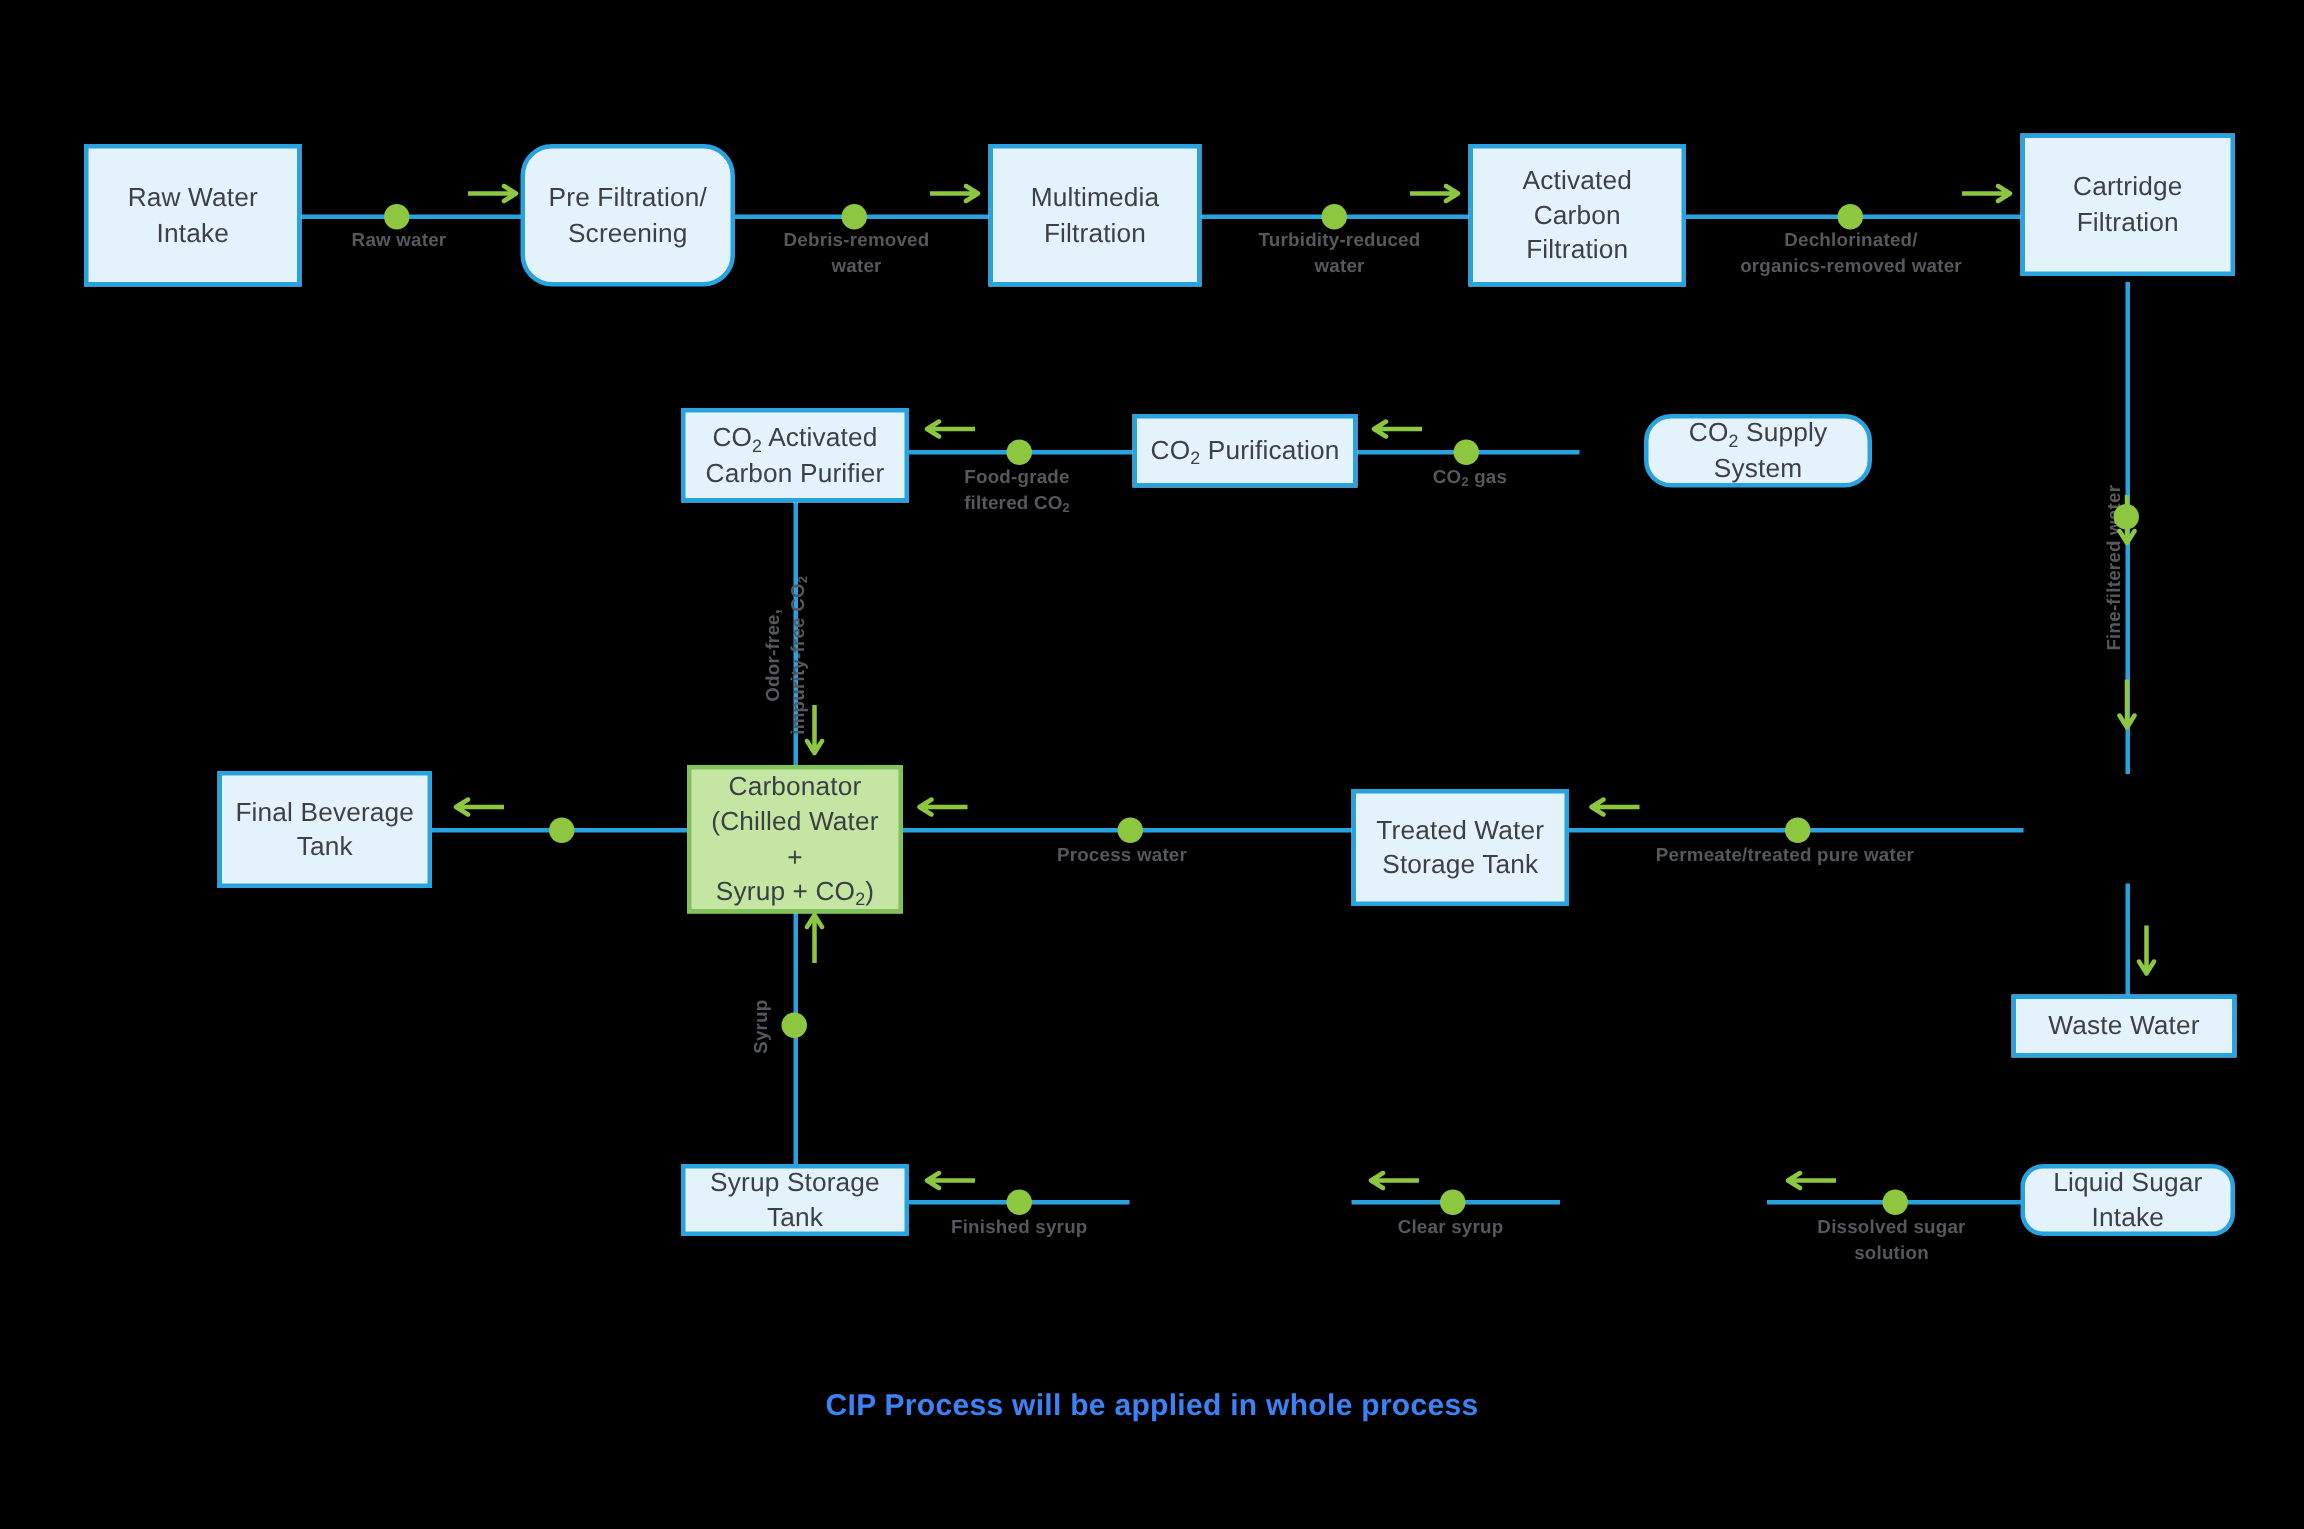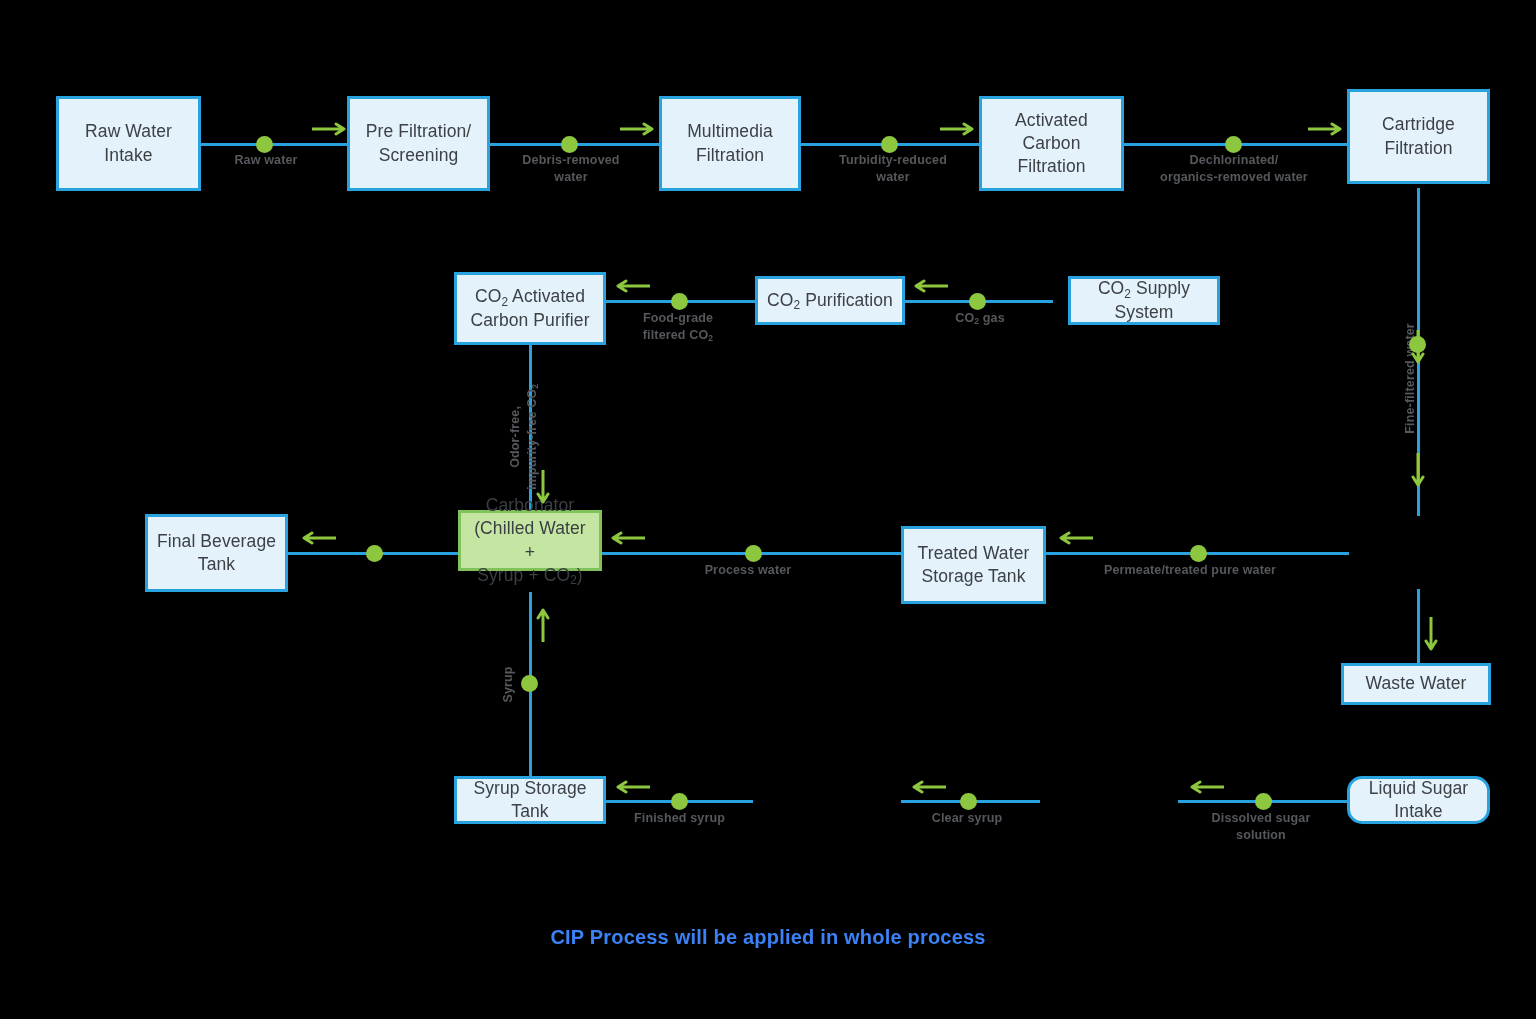--- a/index.html
+++ b/index.html
@@ -241,53 +241,53 @@
   <div class="dot" style="left:1190px; top:545px;"></div>
   <div class="dot" style="left:521px; top:675px;"></div>
   <div class="dot" style="left:671px; top:793px;"></div>
   <div class="dot" style="left:960px; top:793px;"></div>
   <div class="dot" style="left:1255px; top:793px;"></div>
 
   <div class="node" style="left:56px; top:96px; width:145px; height:95px;">
     <span class="txt">Raw Water<br>Intake</span>
   </div>
 
-  <div class="node" style="left:347px; top:96px; width:143px; height:95px;">
+  <div class="node" style="left:347px; top:96px; width:143px; height:95px;border-radius:21px;">
     <span class="txt">Pre Filtration/<br>Screening</span>
   </div>
 
   <div class="node" style="left:659px; top:96px; width:142px; height:95px;">
     <span class="txt">Multimedia<br>Filtration</span>
   </div>
 
   <div class="node" style="left:979px; top:96px; width:145px; height:95px;">
     <span class="txt">Activated<br>Carbon<br>Filtration</span>
   </div>
 
   <div class="node" style="left:1347px; top:89px; width:143px; height:95px;">
     <span class="txt">Cartridge<br>Filtration</span>
   </div>
 
-  <div class="node" style="left:454px; top:272px; width:152px; height:73px;">
+  <div class="node" style="left:454px; top:272px; width:152px; height:63px;">
     <span class="txt">CO<sub>2</sub> Activated<br>Carbon Purifier</span>
   </div>
 
   <div class="node" style="left:755px; top:276px; width:150px; height:49px;">
     <span class="txt">CO<sub>2</sub> Purification</span>
   </div>
 
-  <div class="node" style="left:1068px; top:276px; width:152px; height:49px;">
+  <div class="node" style="left:1096px; top:276px; width:152px; height:49px;border-radius:18px;">
     <span class="txt">CO<sub>2</sub> Supply<br>System</span>
   </div>
 
   <div class="node" style="left:145px; top:514px; width:143px; height:78px;">
     <span class="txt">Final Beverage<br>Tank</span>
   </div>
 
-  <div class="node green" style="left:458px; top:510px; width:144px; height:61px;">
+  <div class="node green" style="left:458px; top:510px; width:144px; height:99px;">
     <span class="txt">Carbonator<br>(Chilled Water +<br>Syrup + CO<sub>2</sub>)</span>
   </div>
 
   <div class="node" style="left:901px; top:488px; width:145px; height:78px;margin-top:38px;">
     <span class="txt">Treated Water<br>Storage Tank</span>
   </div>
 
 
   <div class="node" style="left:1341px; top:663px; width:150px; height:42px;">
     <span class="txt">Waste Water</span>

